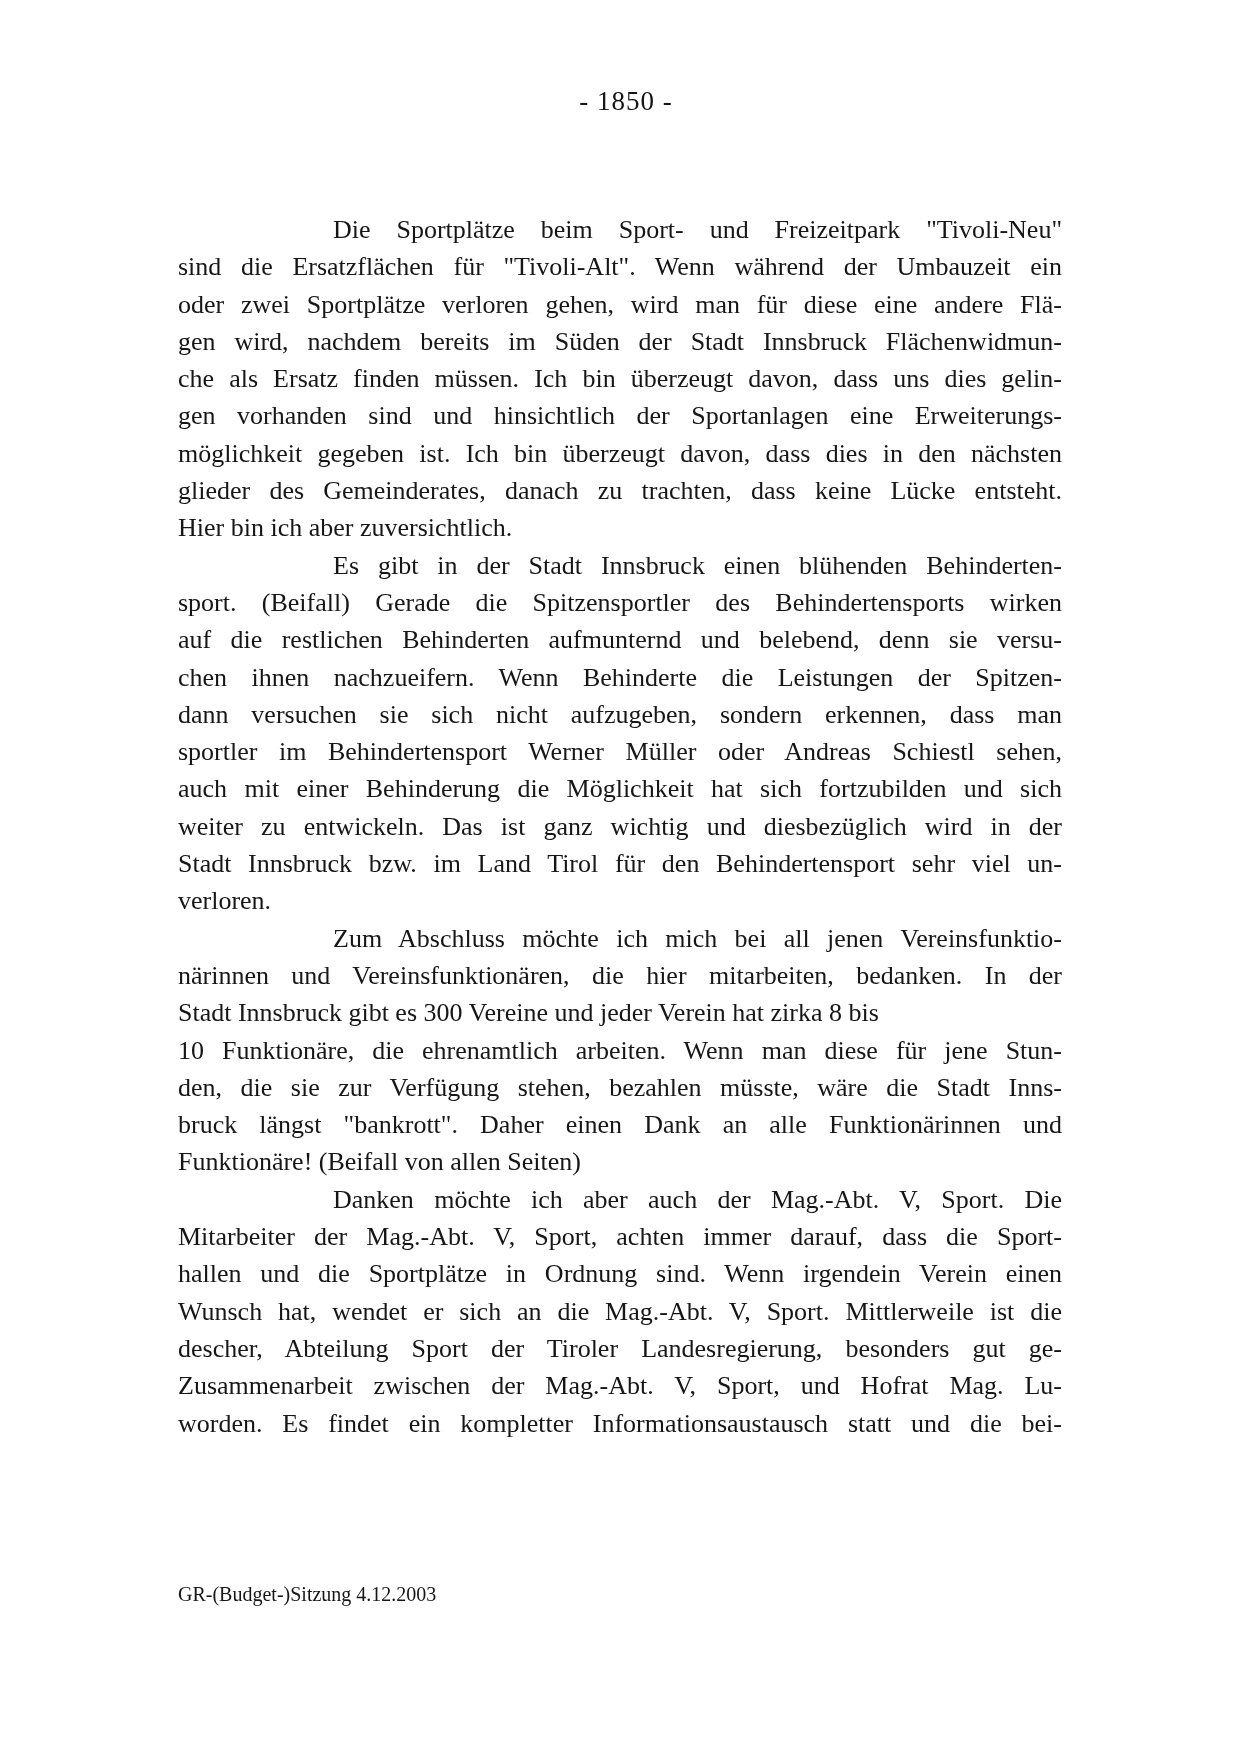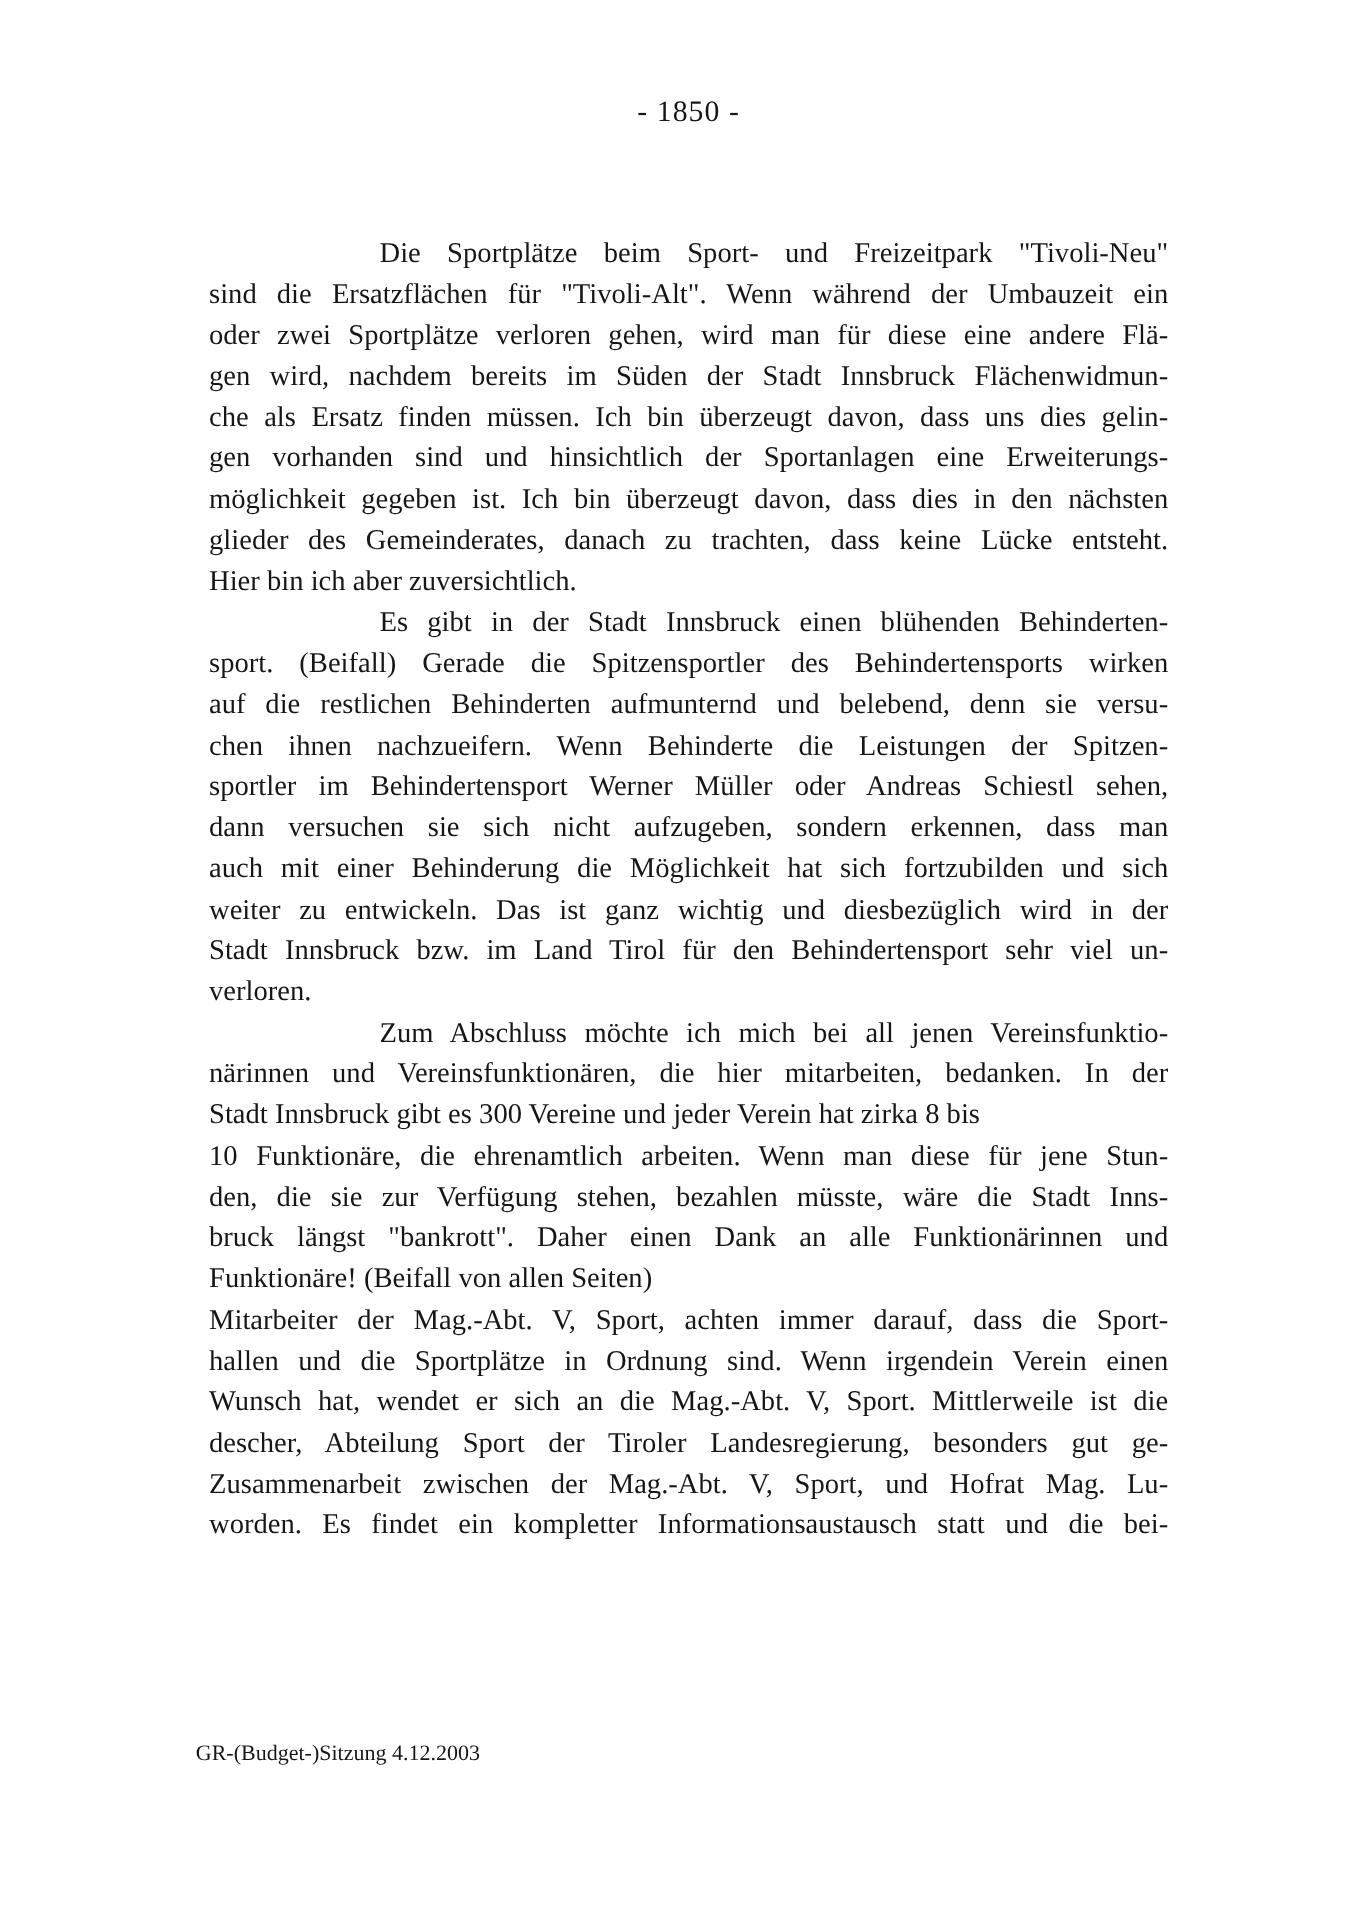--- a/index.html
+++ b/index.html
@@ -33,21 +33,20 @@
     left: 178px;
     width: 884px;
     font-size: 26px;
     line-height: 37.3px;
   }
   .line {
     text-align: justify;
     text-align-last: left;
     height: 37.3px;
     overflow: hidden;
-    margin-left: 12px;
   }
   .line.just {
     text-align-last: justify;
   }
   .line.indent {
     padding-left: 155px;
   }
   .footer-note {
     position: absolute;
     top: 1583px;
@@ -68,33 +67,34 @@
       <div class="line just">gen wird, nachdem bereits im Süden der Stadt Innsbruck Flächenwidmun-</div>
       <div class="line just">che als Ersatz finden müssen. Ich bin überzeugt davon, dass uns dies gelin-</div>
       <div class="line just">gen vorhanden sind und hinsichtlich der Sportanlagen eine Erweiterungs-</div>
       <div class="line just">möglichkeit gegeben ist. Ich bin überzeugt davon, dass dies in den nächsten</div>
       <div class="line just">glieder des Gemeinderates, danach zu trachten, dass keine Lücke entsteht.</div>
       <div class="line">Hier bin ich aber zuversichtlich.</div>
       <div class="line just indent">Es gibt in der Stadt Innsbruck einen blühenden Behinderten-</div>
       <div class="line just">sport. (Beifall) Gerade die Spitzensportler des Behindertensports wirken</div>
       <div class="line just">auf die restlichen Behinderten aufmunternd und belebend, denn sie versu-</div>
       <div class="line just">chen ihnen nachzueifern. Wenn Behinderte die Leistungen der Spitzen-</div>
+      <div class="line just">dann versuchen sie sich nicht aufzugeben, sondern erkennen, dass man</div>
       <div class="line just">sportler im Behindertensport Werner Müller oder Andreas Schiestl sehen,</div>
-      <div class="line just">dann versuchen sie sich nicht aufzugeben, sondern erkennen, dass man</div>
       <div class="line just">auch mit einer Behinderung die Möglichkeit hat sich fortzubilden und sich</div>
       <div class="line just">weiter zu entwickeln. Das ist ganz wichtig und diesbezüglich wird in der</div>
       <div class="line just">Stadt Innsbruck bzw. im Land Tirol für den Behindertensport sehr viel un-</div>
       <div class="line">verloren.</div>
       <div class="line just indent">Zum Abschluss möchte ich mich bei all jenen Vereinsfunktio-</div>
       <div class="line just">närinnen und Vereinsfunktionären, die hier mitarbeiten, bedanken. In der</div>
       <div class="line">Stadt Innsbruck gibt es 300 Vereine und jeder Verein hat zirka 8 bis</div>
       <div class="line just">10 Funktionäre, die ehrenamtlich arbeiten. Wenn man diese für jene Stun-</div>
       <div class="line just">den, die sie zur Verfügung stehen, bezahlen müsste, wäre die Stadt Inns-</div>
       <div class="line just">bruck längst "bankrott". Daher einen Dank an alle Funktionärinnen und</div>
       <div class="line">Funktionäre! (Beifall von allen Seiten)</div>
+      <div class="line just indent">Danken möchte ich aber auch der Mag.-Abt. V, Sport. Die</div>
       <div class="line just">Mitarbeiter der Mag.-Abt. V, Sport, achten immer darauf, dass die Sport-</div>
       <div class="line just">hallen und die Sportplätze in Ordnung sind. Wenn irgendein Verein einen</div>
       <div class="line just">Wunsch hat, wendet er sich an die Mag.-Abt. V, Sport. Mittlerweile ist die</div>
       <div class="line just">descher, Abteilung Sport der Tiroler Landesregierung, besonders gut ge-</div>
       <div class="line just">Zusammenarbeit zwischen der Mag.-Abt. V, Sport, und Hofrat Mag. Lu-</div>
       <div class="line just">worden. Es findet ein kompletter Informationsaustausch statt und die bei-</div>
     </div>
 
   <div class="footer-note">GR-(Budget-)Sitzung 4.12.2003</div>
 </div>

